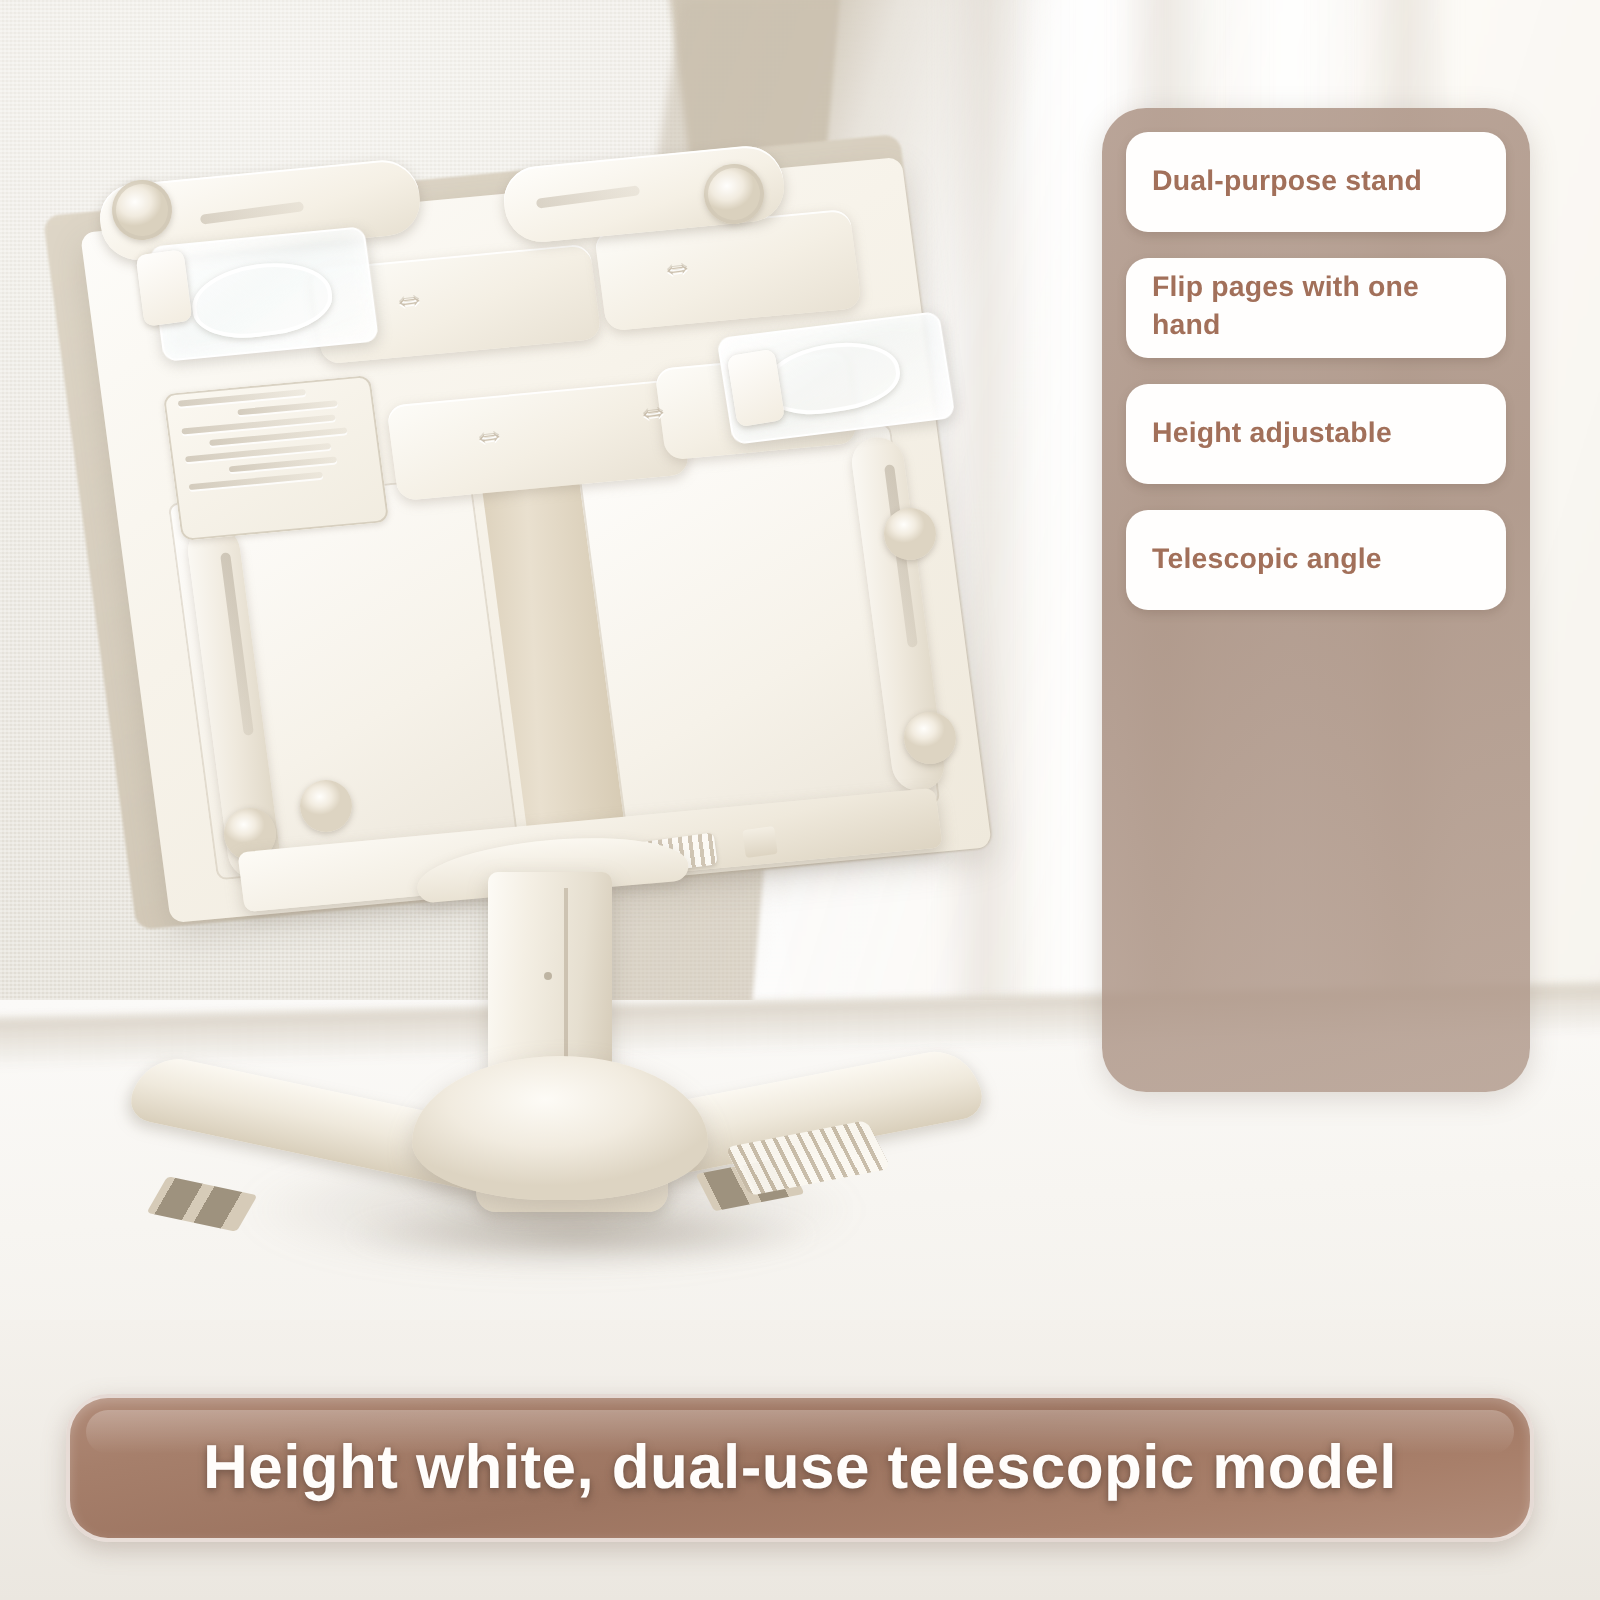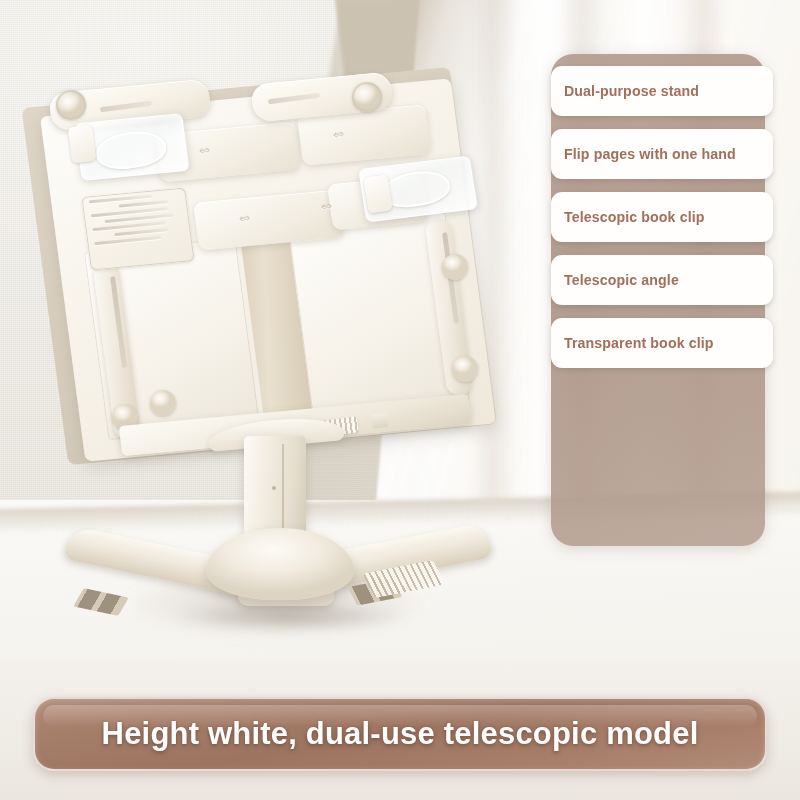--- a/index.html
+++ b/index.html
@@ -402,21 +402,21 @@
     background: linear-gradient(165deg,
         rgba(176,152,138,.88) 0%,
         rgba(166,141,126,.86) 45%,
         rgba(178,155,141,.84) 100%);
     box-shadow: 0 3px 14px rgba(120,98,86,.22);
     padding: 12px 0;
     box-sizing: border-box;
   }
   .pill {
     margin: 0 auto 13px auto;
-    width: 222px;
+    width: 190px;
     min-height: 50px;
     background: #fffefd;
     border-radius: 11px;
     box-shadow: 0 2px 5px rgba(105,82,70,.22);
     display: flex;
     align-items: center;
     box-sizing: border-box;
     padding: 6px 13px;
   }
   .pill:last-child { margin-bottom: 0; }
@@ -558,27 +558,24 @@
   </div>
 
   <div id="feature-panel">
     <div class="pill">
       <span class="pill-label">Dual-purpose stand</span>
     </div>
     <div class="pill">
       <span class="pill-label">Flip pages with one hand</span>
     </div>
     <div class="pill">
-      <span class="pill-label">Telescopic book clip</span>
+      <span class="pill-label">Height adjustable</span>
     </div>
     <div class="pill">
       <span class="pill-label">Telescopic angle</span>
     </div>
-    <div class="pill">
-      <span class="pill-label">Transparent book clip</span>
-    </div>
   </div>
 
   <div id="bottom-banner">
     <span class="banner-text">Height white, dual-use telescopic model</span>
   </div>
 
 </div>
 
 </body></html>

